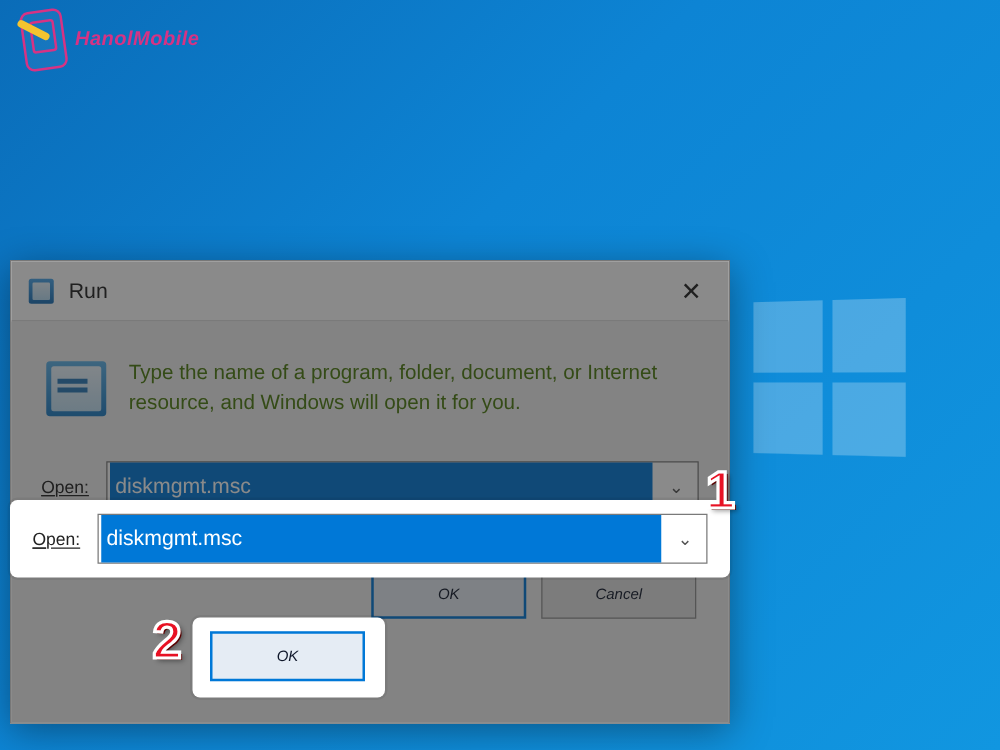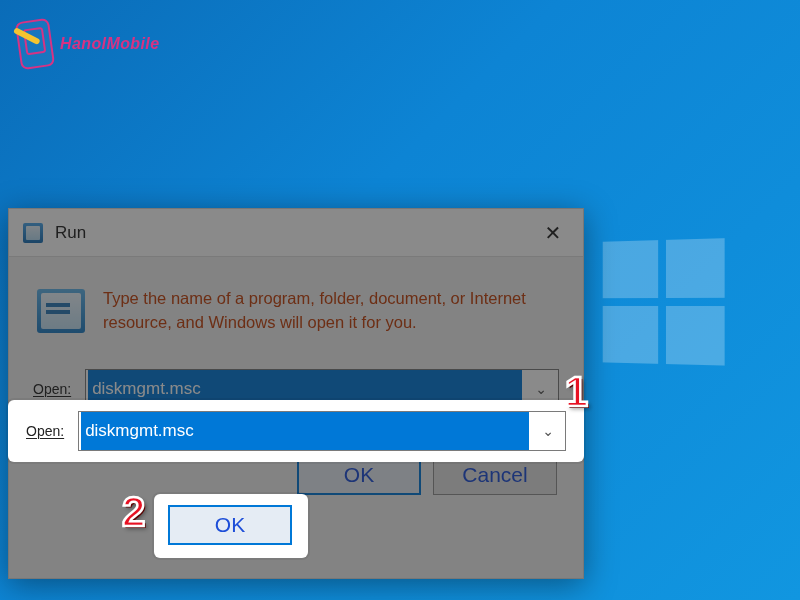--- a/index.html
+++ b/index.html
@@ -24,21 +24,21 @@
     grid-template-rows: 58px 58px;
     gap: 8px;
     transform: perspective(400px) rotateY(-10deg);
     opacity: 0.25;
   }
   .win-logo div { background: #fff; }
   
   
   .brand {
     position: absolute;
-    top: 20px;
+    top: 8px;
     left: 18px;
     display: flex;
     align-items: center;
     gap: 8px;
   }
   .brand-icon {
     width: 34px;
     height: 48px;
     border: 2px solid #d63384;
     border-radius: 7px;
@@ -155,21 +155,21 @@
     position: absolute;
     left: 9px;
     top: 14px;
     width: 24px;
     height: 4px;
     background: #2a7ab9;
     box-shadow: 0 7px 0 #2a7ab9;
   }
   .description {
     font-size: 16.5px;
-    color: #c2410c;
+    color: #4d7c0f;
     line-height: 1.45;
   }
   .open-row {
     display: flex;
     align-items: center;
     gap: 14px;
   }
   .open-label {
     font-size: 14px;
     color: #222;
@@ -212,26 +212,27 @@
     justify-content: flex-end;
     gap: 12px;
     margin-top: 46px;
     padding-right: 2px;
   }
   .btn {
     width: 124px;
     height: 40px;
     border: 1px solid #919191;
     background: #e1e1e1;
-    font-size: 21px;
-    color: #1d4ed8;
+    font-size: 12px;
+    color: #0f172a;
     cursor: pointer;
     display: flex;
     align-items: center;
     justify-content: center;
+    font-style: italic;
   }
   .btn-ok {
     border: 2px solid #0078d7;
     background: #e5ecf4;
   }
   .u { text-decoration: underline; }
   
   
   .dim-overlay {
     position: absolute;

